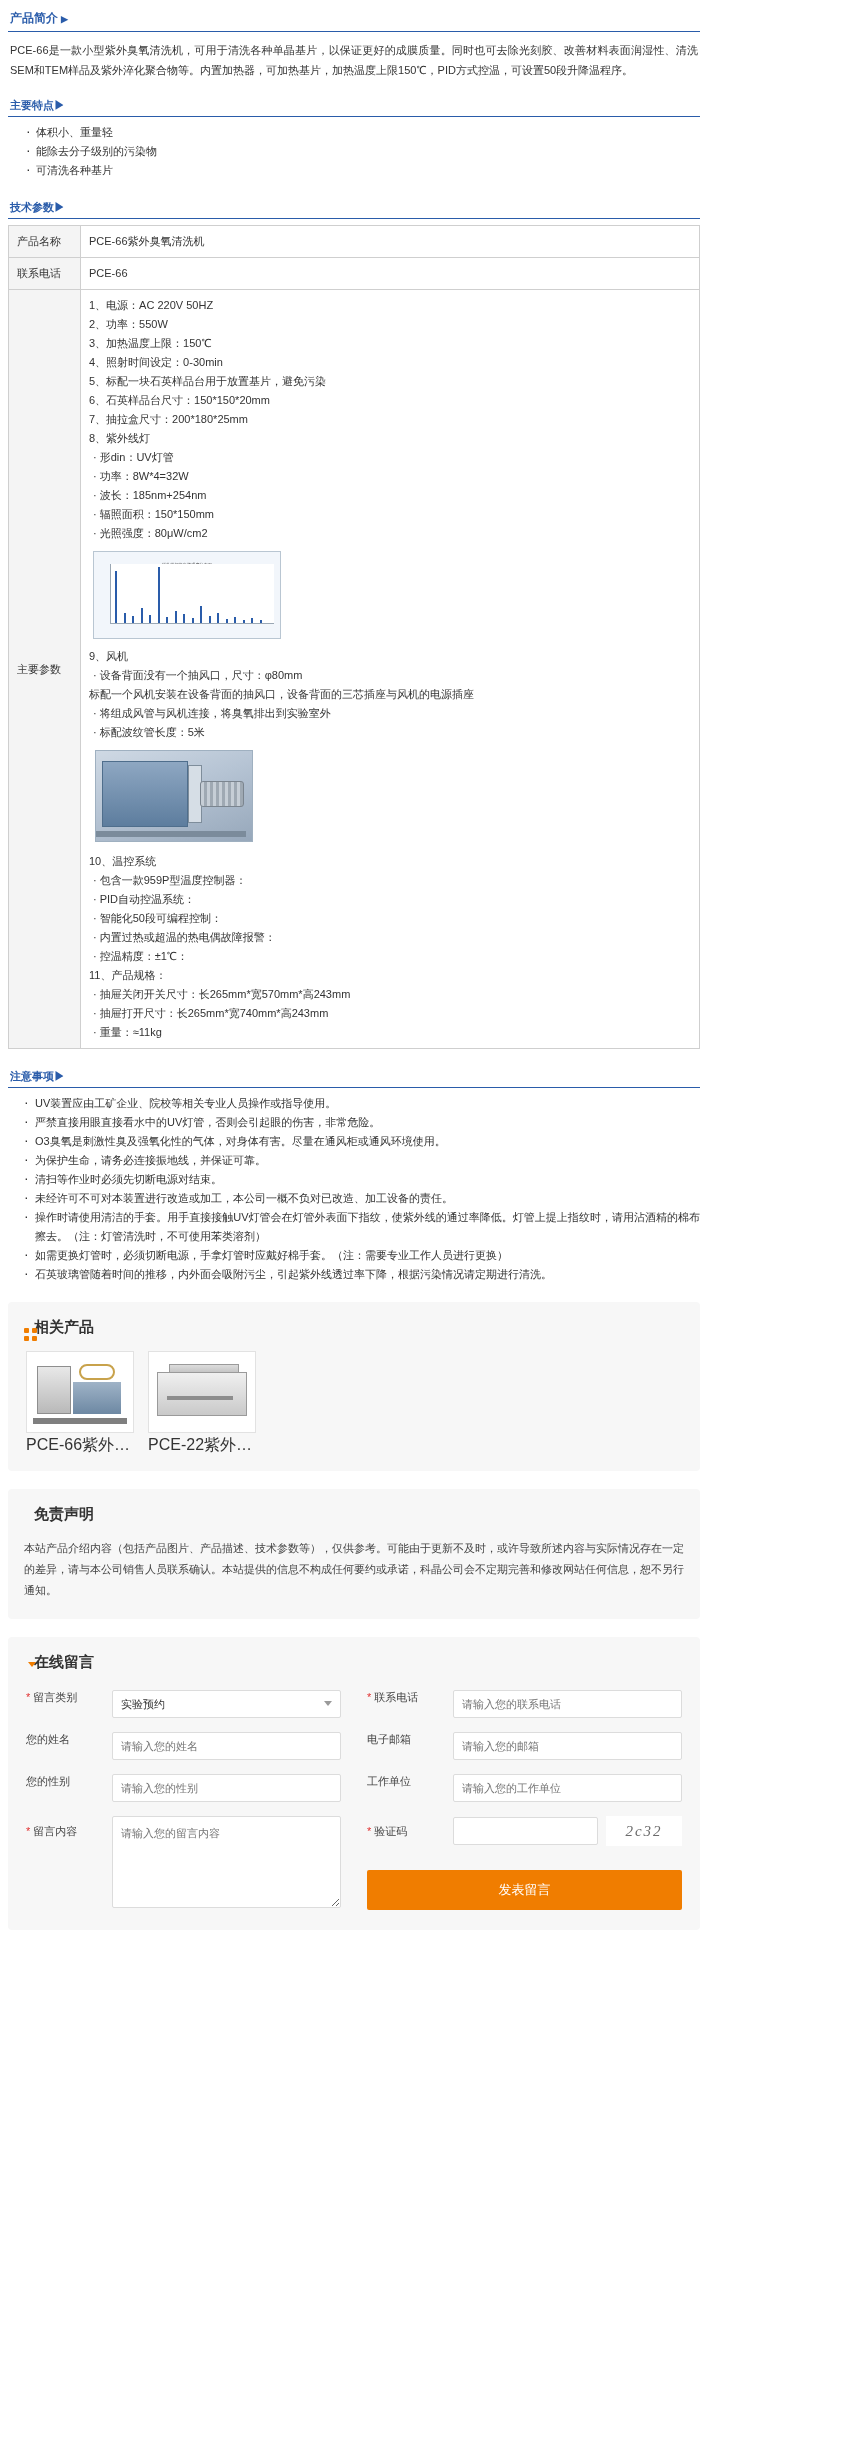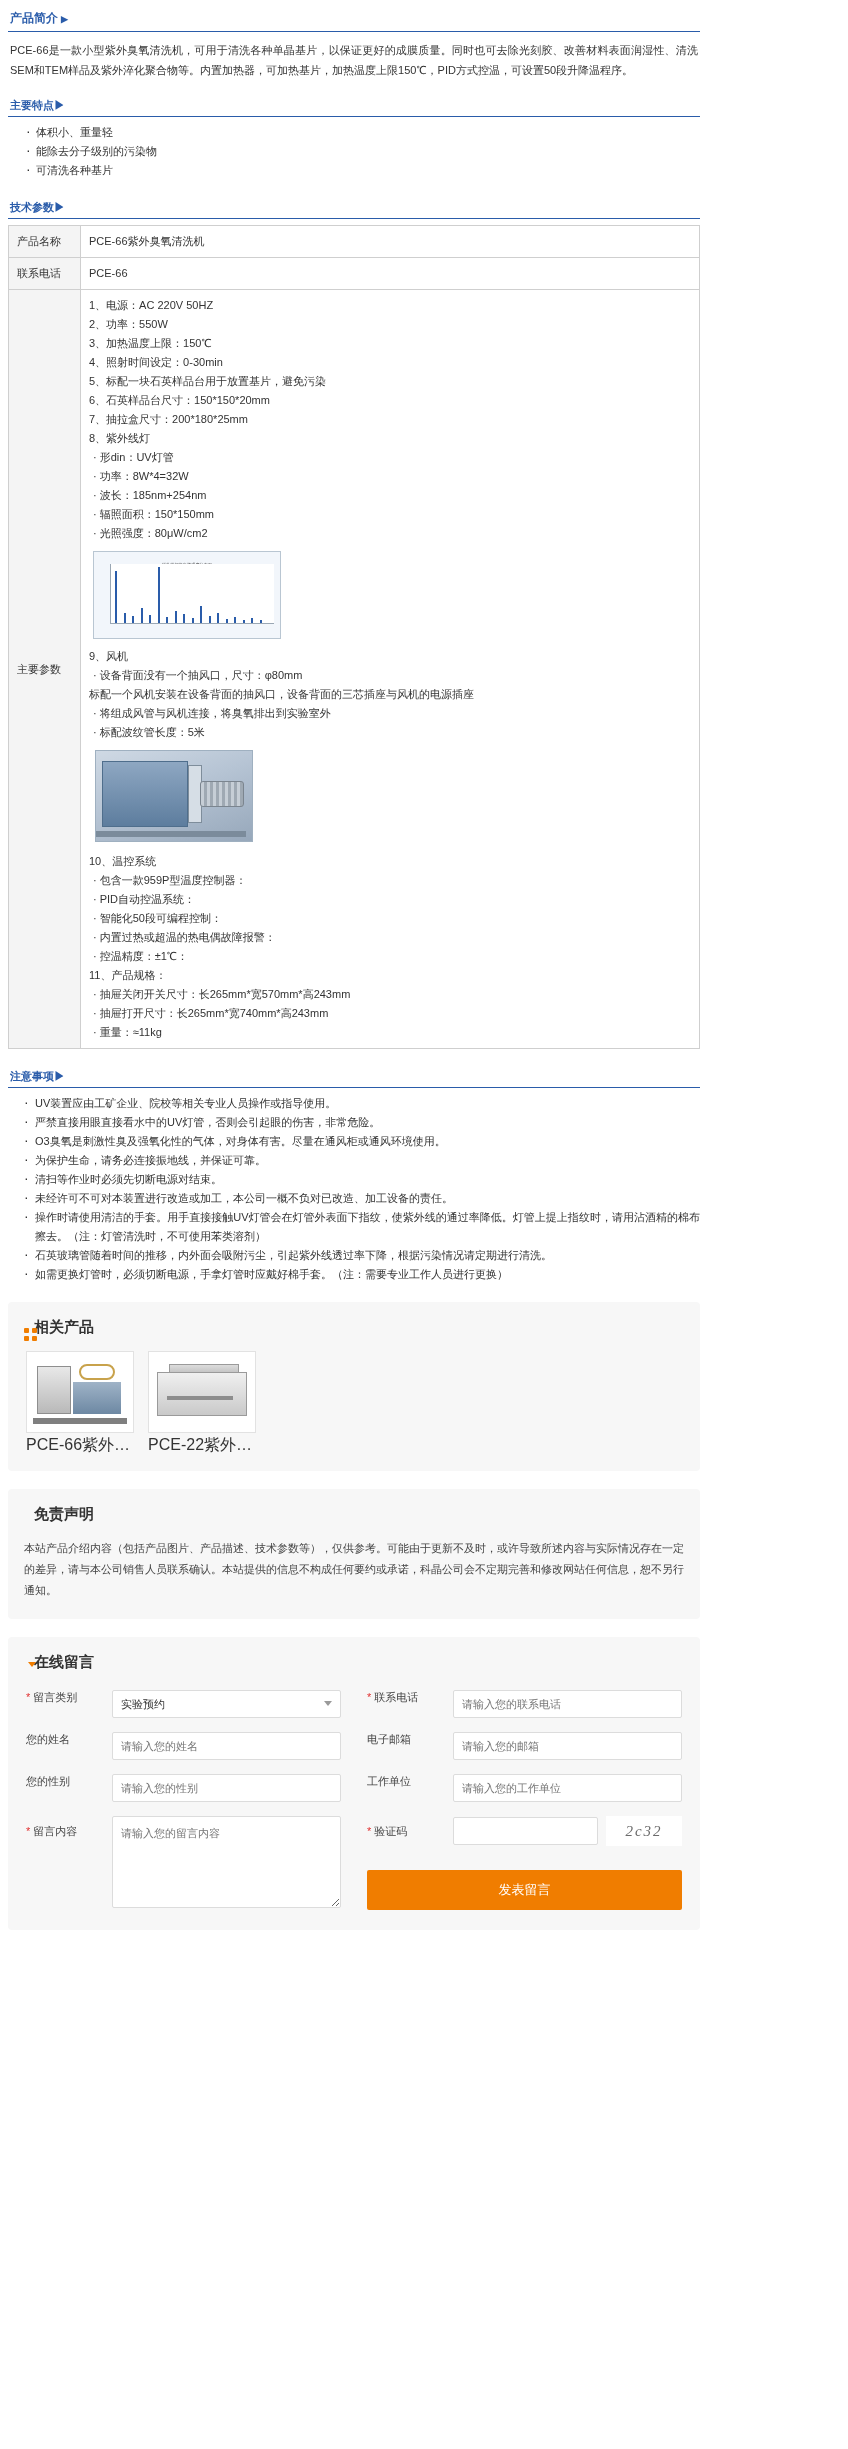--- a/index.html
+++ b/index.html
@@ -381,22 +381,22 @@
       <span>注意事项</span><span class="arrow">▶</span>
     </div>
     <ul class="notice">
       <li>UV装置应由工矿企业、院校等相关专业人员操作或指导使用。</li>
       <li>严禁直接用眼直接看水中的UV灯管，否则会引起眼的伤害，非常危险。</li>
       <li>O3臭氧是刺激性臭及强氧化性的气体，对身体有害。尽量在通风柜或通风环境使用。</li>
       <li>为保护生命，请务必连接振地线，并保证可靠。</li>
       <li>清扫等作业时必须先切断电源对结束。</li>
       <li>未经许可不可对本装置进行改造或加工，本公司一概不负对已改造、加工设备的责任。</li>
       <li>操作时请使用清洁的手套。用手直接接触UV灯管会在灯管外表面下指纹，使紫外线的通过率降低。灯管上提上指纹时，请用沾酒精的棉布擦去。（注：灯管清洗时，不可使用苯类溶剂）</li>
+      <li>如需更换灯管时，必须切断电源，手拿灯管时应戴好棉手套。（注：需要专业工作人员进行更换）</li>
       <li>石英玻璃管随着时间的推移，内外面会吸附污尘，引起紫外线透过率下降，根据污染情况请定期进行清洗。</li>
-      <li>如需更换灯管时，必须切断电源，手拿灯管时应戴好棉手套。（注：需要专业工作人员进行更换）</li>
     </ul>
   </div>
 
   <div class="card">
     <div class="card-title">
       <span class="ico">
         <span class="dots-ico"><i></i><i></i><i></i><i></i></span>
       </span>
       <span>相关产品</span>
     </div>

